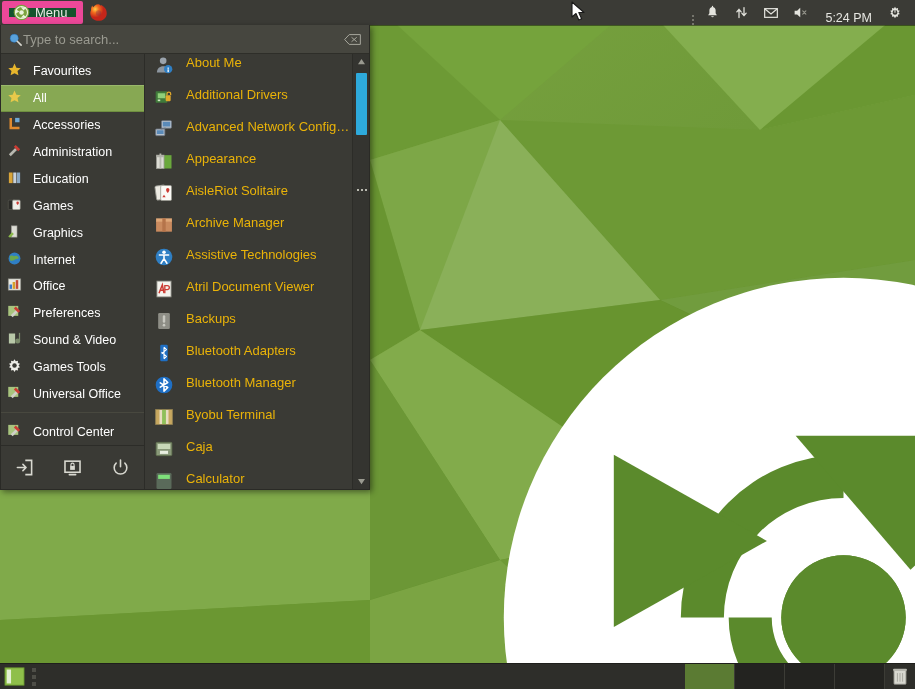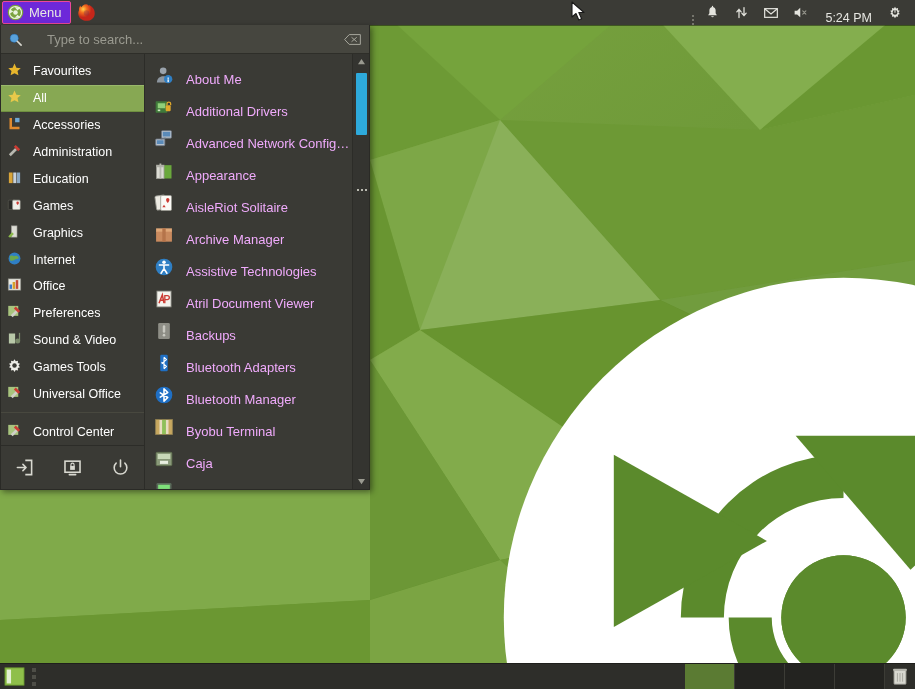--- a/index.html
+++ b/index.html
@@ -32,22 +32,22 @@
     position: absolute; left: 0; top: 0; width: 915px; height: 25px;
     background: #3b3b36;
     display: flex; align-items: center;
     z-index: 40;
     box-shadow: 0 1px 0 rgba(0,0,0,0.45);
   }
   .menu-button {
     display: flex; align-items: center; gap: 5px;
     height: 23px; padding: 0 8px 0 4px;
     margin-left: 2px;
-    background: #6d28d9;
-    border: 1px solid #ec4899;
+    background: #14532d;
+    border: 7px solid #ec4899;
     border-radius: 2px;
     cursor: pointer;
   }
   .menu-button-label {
     color: #e8e8e3; font-size: 13px; line-height: 13px;
   }
   .panel-launcher {
     width: 22px; height: 22px; margin-left: 5px;
     display: flex; align-items: center; justify-content: center;
     cursor: pointer;
@@ -89,21 +89,21 @@
     z-index: 50;
     display: flex; flex-direction: column;
     box-shadow: 2px 2px 6px rgba(0,0,0,0.45);
   }
   .search-row {
     height: 29px; flex: 0 0 29px;
     background: #46463f;
     border-bottom: 1px solid #2e2e29;
     display: flex; align-items: center;
     padding: 0 8px 0 7px;
-    gap: 24px;
+    gap: 0;
   }
   .search-input {
     flex: 1; border: none; outline: none; background: transparent;
     color: #cfcfc8; font-size: 13px;
     font-family: "Liberation Sans", sans-serif;
   }
   .search-input::placeholder { color: #9a9a90; }
 
   .menu-body { flex: 1; display: flex; min-height: 0; }
 
@@ -148,23 +148,23 @@
   .applist-wrap {
     flex: 1; position: relative; min-width: 0;
     background: #3a3a35;
     display: flex;
   }
   .applist {
     flex: 1; overflow: hidden; padding-top: 1px;
     position: relative;
   }
   .app {
-    display: flex; align-items: flex-end; gap: 10px;
+    display: flex; align-items: flex-start; gap: 10px;
     height: 32px; padding-left: 9px;
-    color: #f0abfc; font-size: 13px;
+    color: #eab308; font-size: 13px;
     cursor: pointer;
     white-space: nowrap;
   }
   .app-ico { width: 22px; height: 22px; flex: 0 0 22px; position: relative; }
   .app-label { overflow: hidden; text-overflow: ellipsis; }
 
   
   .sb {
     width: 17px; flex: 0 0 17px;
     background: #343430;

